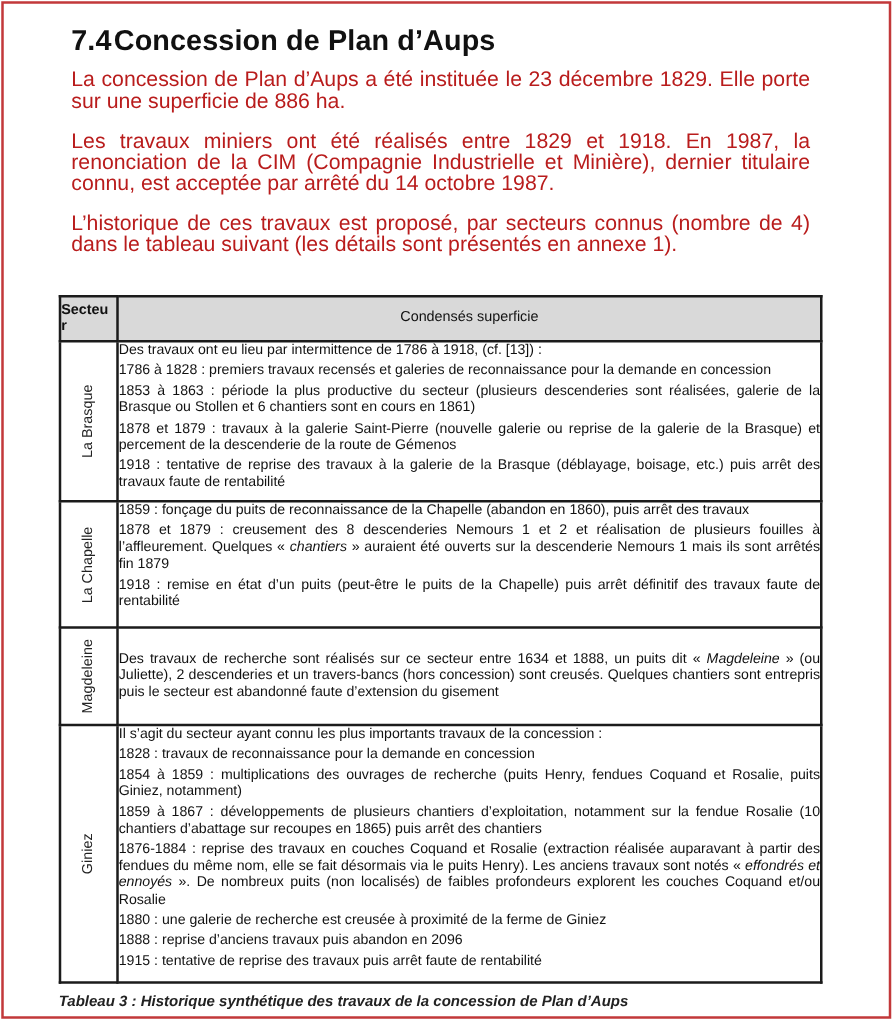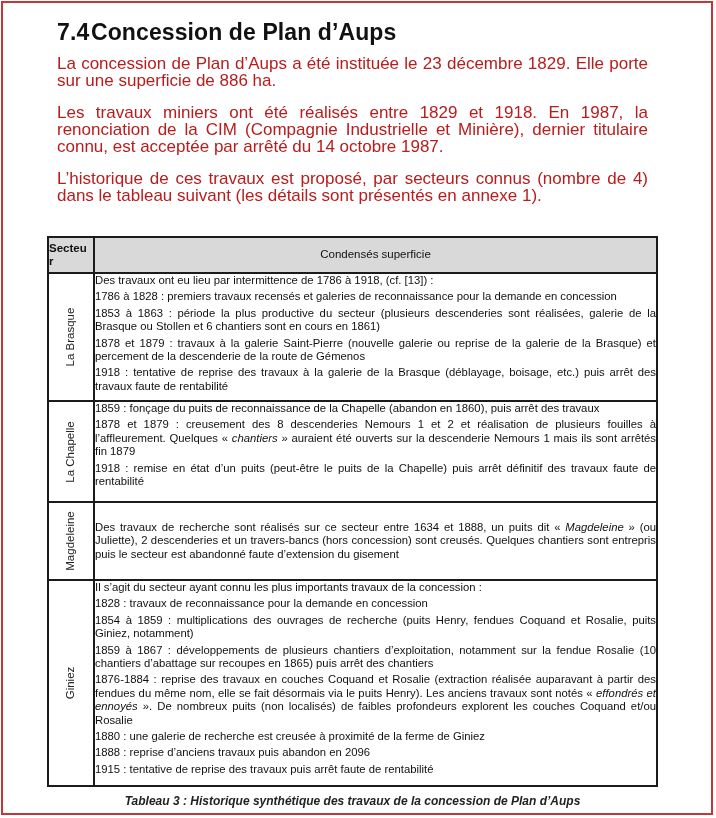--- a/index.html
+++ b/index.html
@@ -34,21 +34,21 @@
   td.sector { width:44px; position:relative; }
   td.sector .rot {
     position:absolute; left:50%; top:50%;
     transform:translate(-50%,-50%) rotate(-90deg); white-space:nowrap; font-size:11.5px; color:#222;
   }
   td.content { padding:1px 2px 2px 2px; vertical-align:top; }
   td.content.middle { vertical-align:middle; }
   .entry { text-align:justify; margin:0 0 3px 0; }
   .entry:last-child { margin-bottom:0; }
   .caption {
-    position:absolute; left:47px; width:611px; top:794px; text-align:center;
+    position:absolute; left:47px; width:611px; top:794px; 
     font-size:12px; font-weight:bold; font-style:italic; color:#222;
   }
   em { font-style:italic; }
 </style>
 </head>
 <body>
 
 <div class="frame"></div>
 
 <div class="heading">

